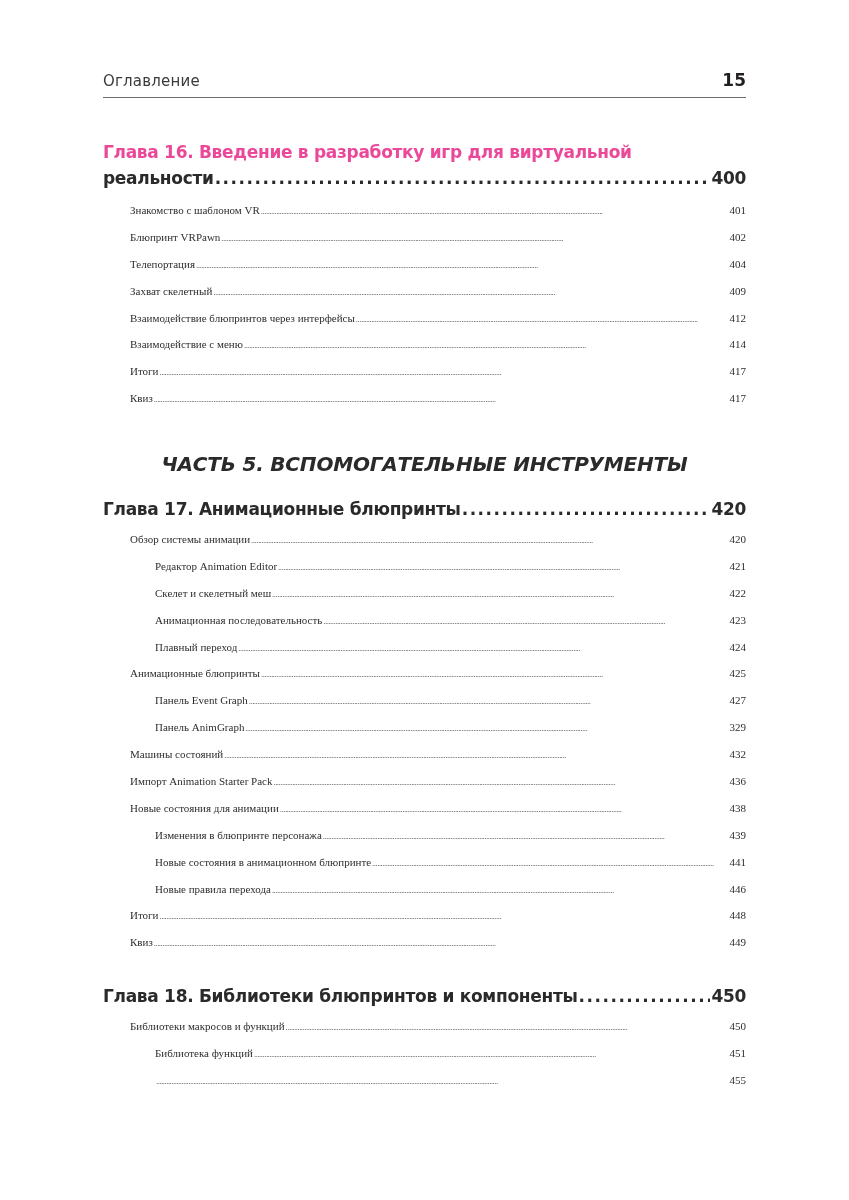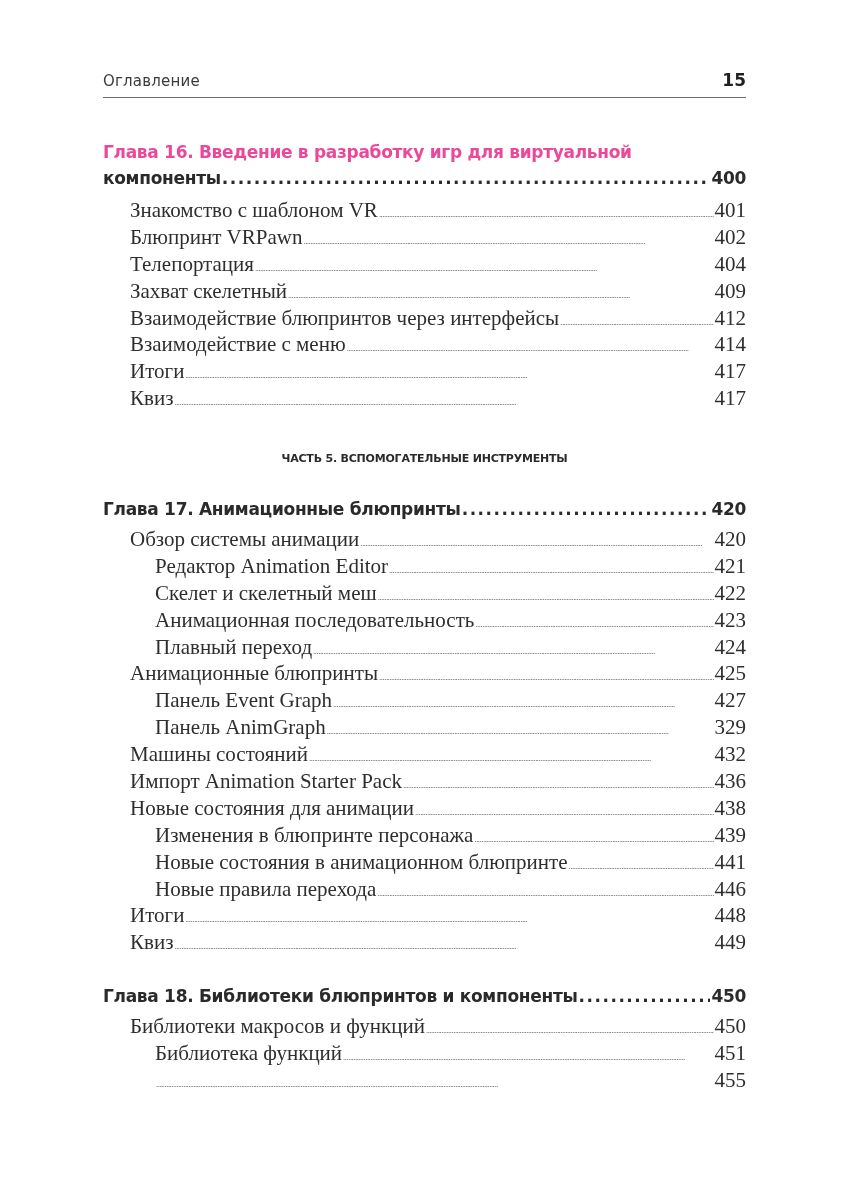--- a/index.html
+++ b/index.html
@@ -14,42 +14,42 @@
   .entry { display: flex; align-items: baseline; white-space: nowrap; }
   .entry .label { flex: 0 0 auto; }
   .entry .leader { flex: 1 1 auto; overflow: hidden; margin: 0 1px; }
   .entry .leader::after { content: ". . . . . . . . . . . . . . . . . . . . . . . . . . . . . . . . . . . . . . . . . . . . . . . . . . . . . . . . . . . . . . . . . . . . . . . . . . . . . . . . . . . . . . . . . . . . . . . . . . . . . . . . . . . . . . . . . . . . . . . . . . . . . . . . . . . . . . . . . . . . . . . . . . . . . . . . . . . . . . . . . . . . . . . . . . . . . . . . . . . . . . . . . . . . . . . . . . . . . . . . ."; }
   .entry .page-num { flex: 0 0 auto; }
 
   .chapter { font-family: "DejaVu Sans", sans-serif; font-size: 17px; font-weight: bold; color: #2a2a2a; letter-spacing: -0.3px; }
   .chapter .leader { letter-spacing: -2.2px; font-weight: bold; }
   .chapter-line1 { font-family: "DejaVu Sans", sans-serif; font-size: 17px; font-weight: bold; color: #ec4899; letter-spacing: -0.3px; height: 26px; line-height: 26px; }
 
-  .section { font-family: "Liberation Serif", serif; font-size: 21px; color: #2e2e2e; height: 26.9px; line-height: 26.9px; }
+  .section { font-family: "Liberation Serif", serif; font-size: 11px; color: #2e2e2e; height: 26.9px; line-height: 26.9px; }
   .section .leader { font-size: 9px; letter-spacing: -1.4px; color: #4a4a4a; }
   .lvl1 { padding-left: 27px; width: 616px; }
   .lvl2 { padding-left: 52px; width: 591px; }
 
-  .part { position: absolute; left: 0; top: 452px; width: 643px; text-align: center; font-family: "DejaVu Sans", sans-serif; font-weight: bold; font-size: 11px; color: #2a2a2a; letter-spacing: -0.2px; }
+  .part { position: absolute; left: 0; top: 452px; width: 643px; text-align: center; font-family: "DejaVu Sans", sans-serif; font-weight: bold; font-size: 20px; color: #2a2a2a; letter-spacing: -0.2px; font-style: italic; }
 </style>
 </head>
 <body>
 
 <div class="page">
 
   <div class="running-head">
     <span class="rh-title">Оглавление</span>
     <span class="rh-num">15</span>
   </div>
   <div class="rule"></div>
 
   <div class="toc" style="top:139px;">
     <div class="chapter-line1">Глава 16. Введение в разработку игр для виртуальной</div>
     <div class="entry chapter" style="height:26px;line-height:26px;">
-      <span class="label">компоненты</span>
+      <span class="label">реальности</span>
       <span class="leader"></span>
       <span class="page-num">400</span>
     </div>
     <div style="height:6px"></div>
     <div id="ch16-sections">
         <div class="entry section lvl1">
           <span class="label">Знакомство с шаблоном VR</span>
           <span class="leader"></span>
           <span class="page-num">401</span>
         </div>

